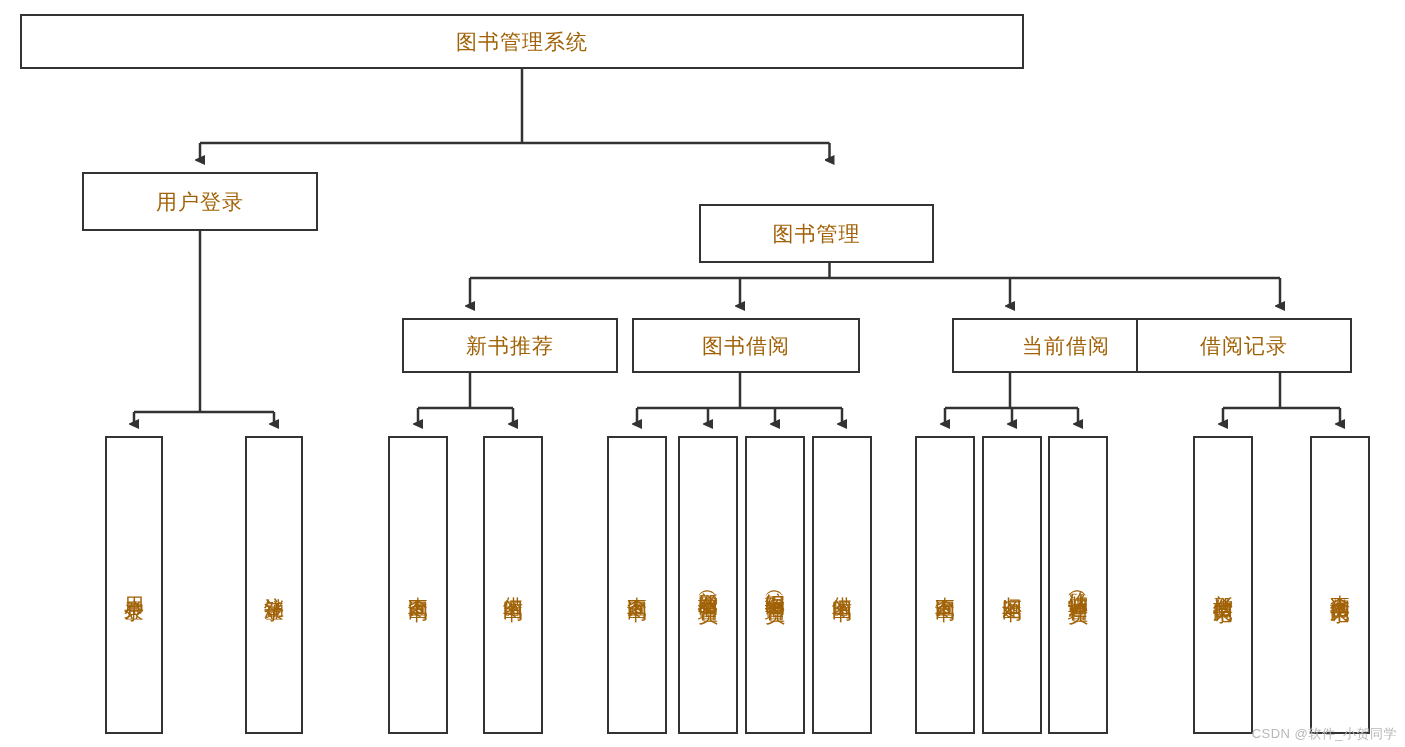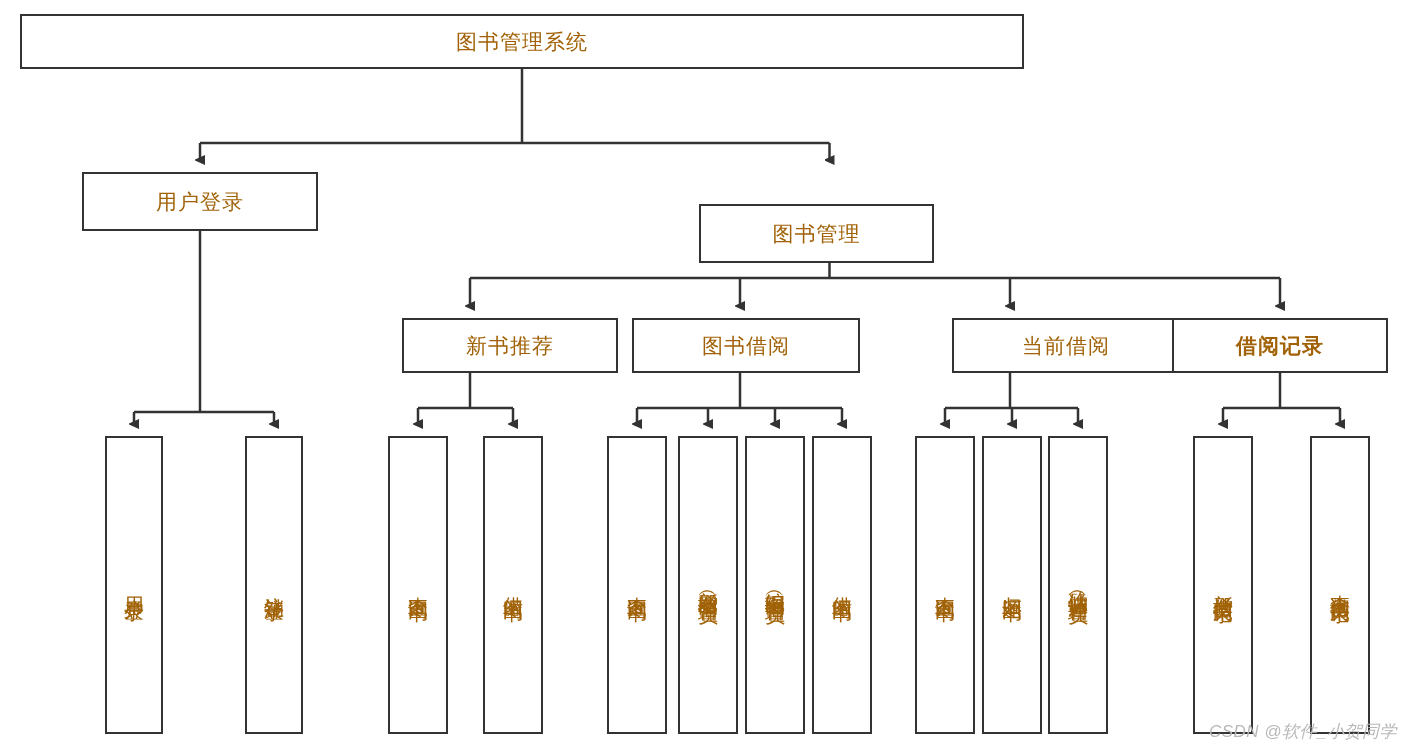--- a/index.html
+++ b/index.html
@@ -53,26 +53,25 @@
   }
   .node.vert .vtext {
     writing-mode: vertical-rl;
     text-orientation: upright;
     white-space: nowrap;
   }
   #watermark {
     position: absolute;
     right: 8px;
     bottom: 4px;
-    font-size: 17px;
+    font-size: 13px;
     color: #b8b8b8;
     letter-spacing: 0.5px;
     z-index: 5;
     white-space: nowrap;
-    font-style: italic;
   }
 </style>
 </head>
 <body>
 
 <div id="canvas">
   <svg id="edges" viewBox="0 0 1405 747">
     <defs>
       <marker id="arrow" markerWidth="10" markerHeight="10" refX="5" refY="5" orient="auto" markerUnits="userSpaceOnUse">
         <path d="M0,0 L10,0 L5,11 z" fill="#333333"></path>
@@ -127,21 +126,21 @@
       </div>
       <div class="node horiz" style="left: 362px; top: 318px; width: 216px; height: 55px; margin-left: 40px;">
         <span class="htext">新书推荐</span>
       </div>
       <div class="node horiz" style="left: 632px; top: 318px; width: 228px; height: 55px;">
         <span class="htext">图书借阅</span>
       </div>
       <div class="node horiz" style="left: 936px; top: 318px; width: 228px; height: 55px; margin-left: 16px;">
         <span class="htext">当前借阅</span>
       </div>
-      <div class="node horiz" style="left: 1172px; top: 318px; width: 216px; height: 55px; font-weight: bold;">
+      <div class="node horiz" style="left: 1136px; top: 318px; width: 216px; height: 55px;">
         <span class="htext">借阅记录</span>
       </div>
       <div class="node vert" style="left: 105px; top: 436px; width: 58px; height: 298px;">
         <span class="vtext">用户登录</span>
       </div>
       <div class="node vert" style="left: 245px; top: 436px; width: 58px; height: 298px;">
         <span class="vtext">注销登录</span>
       </div>
       <div class="node vert" style="left: 388px; top: 436px; width: 60px; height: 298px;">
         <span class="vtext">查询图书</span>

